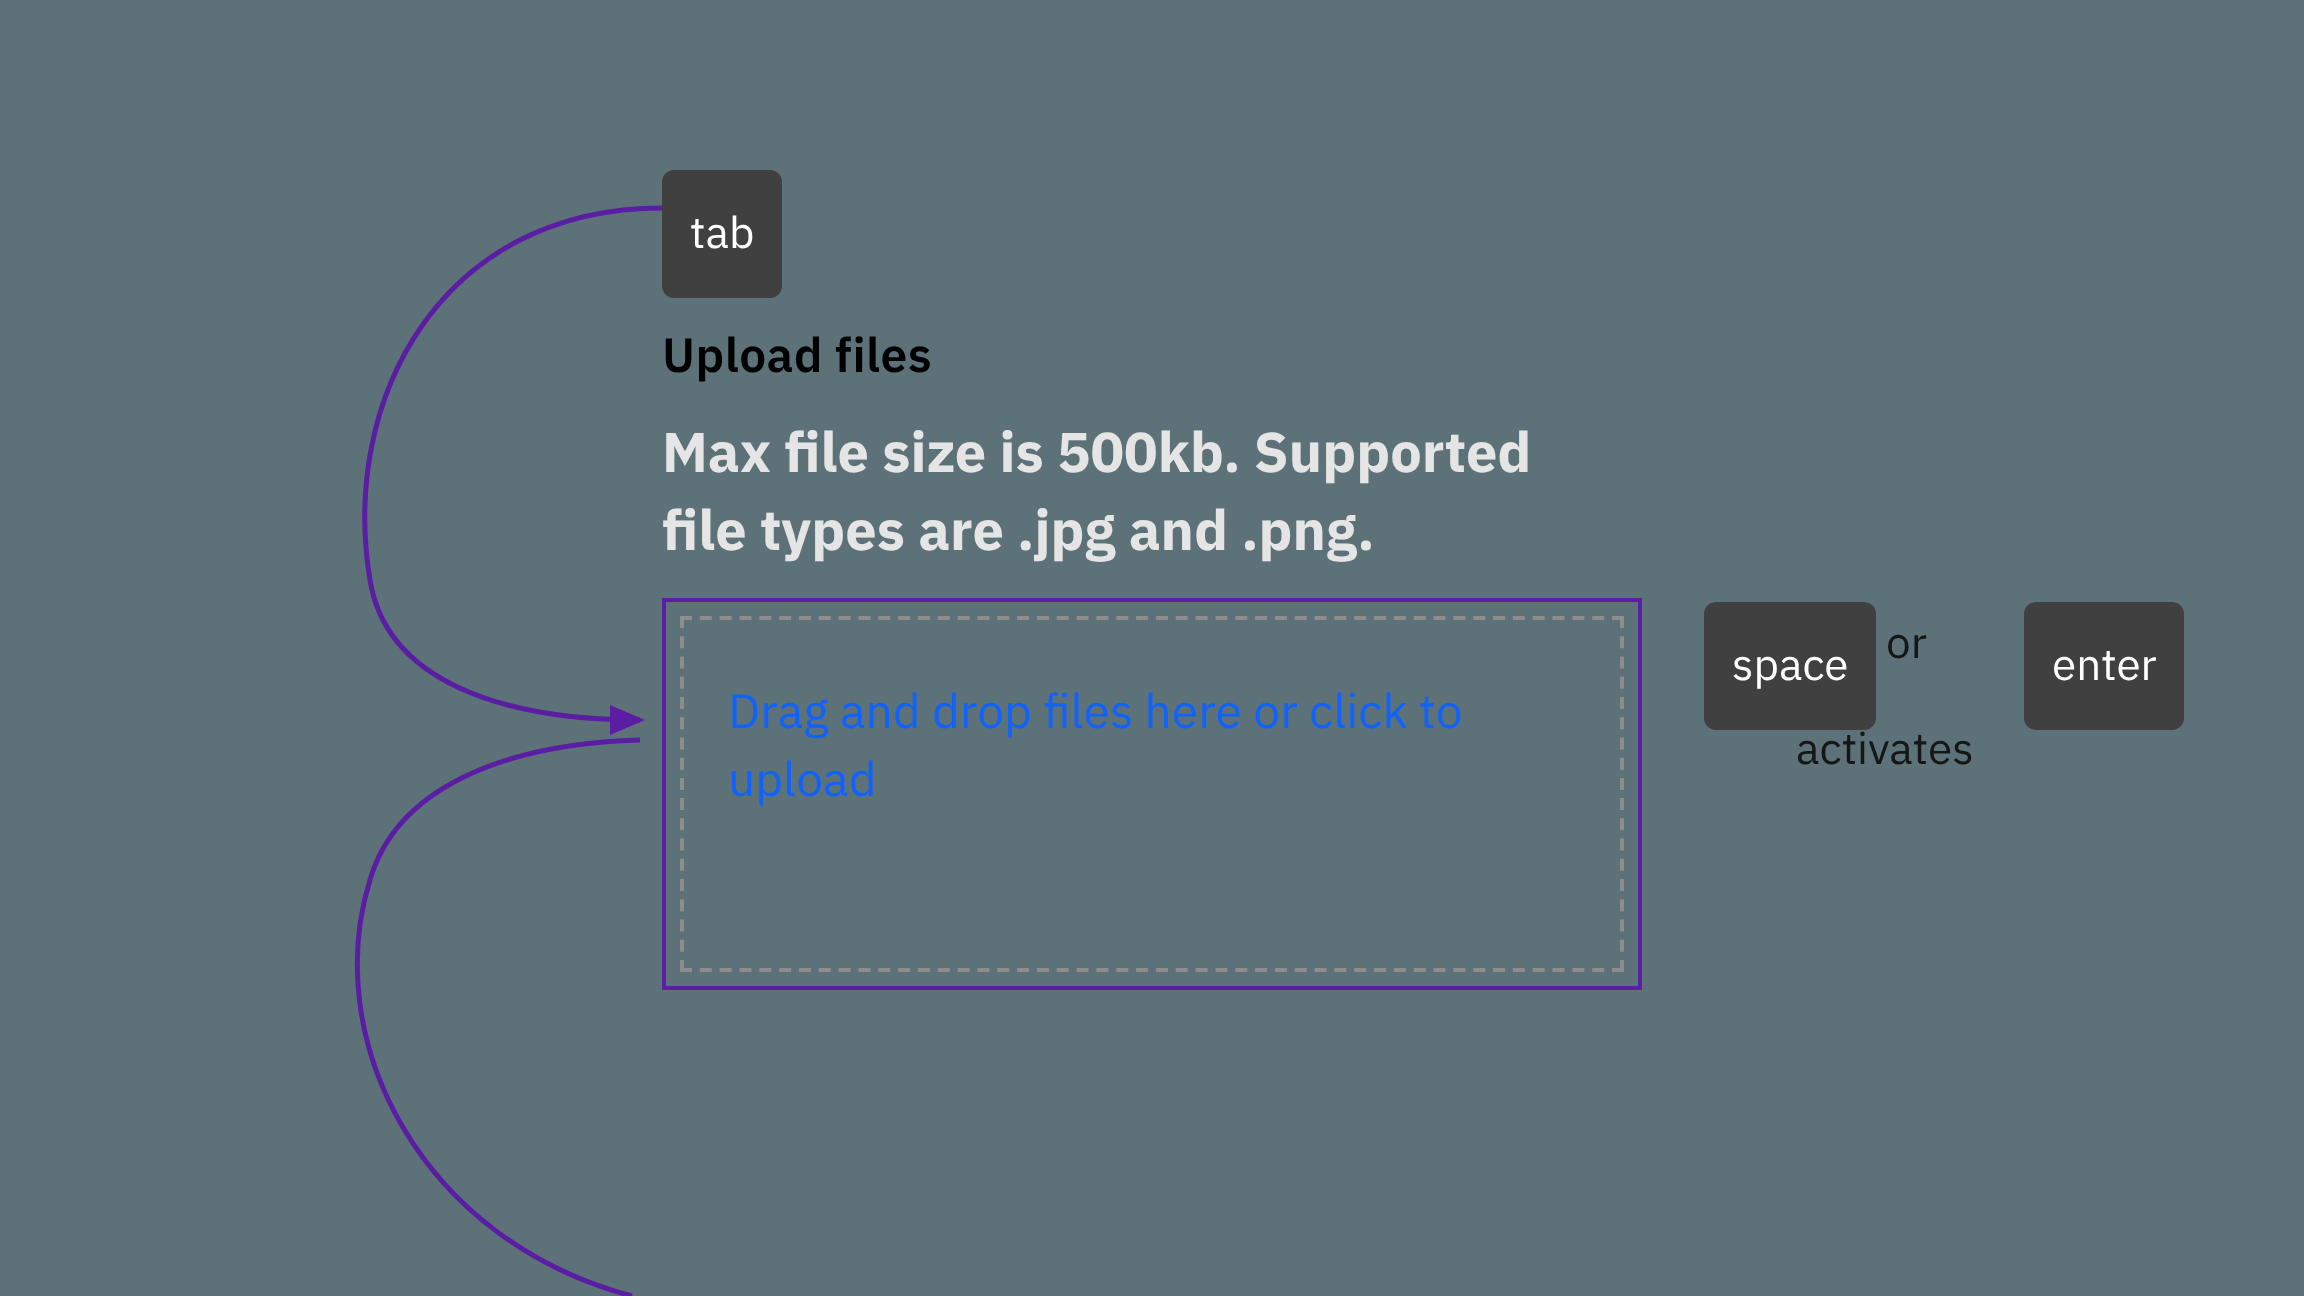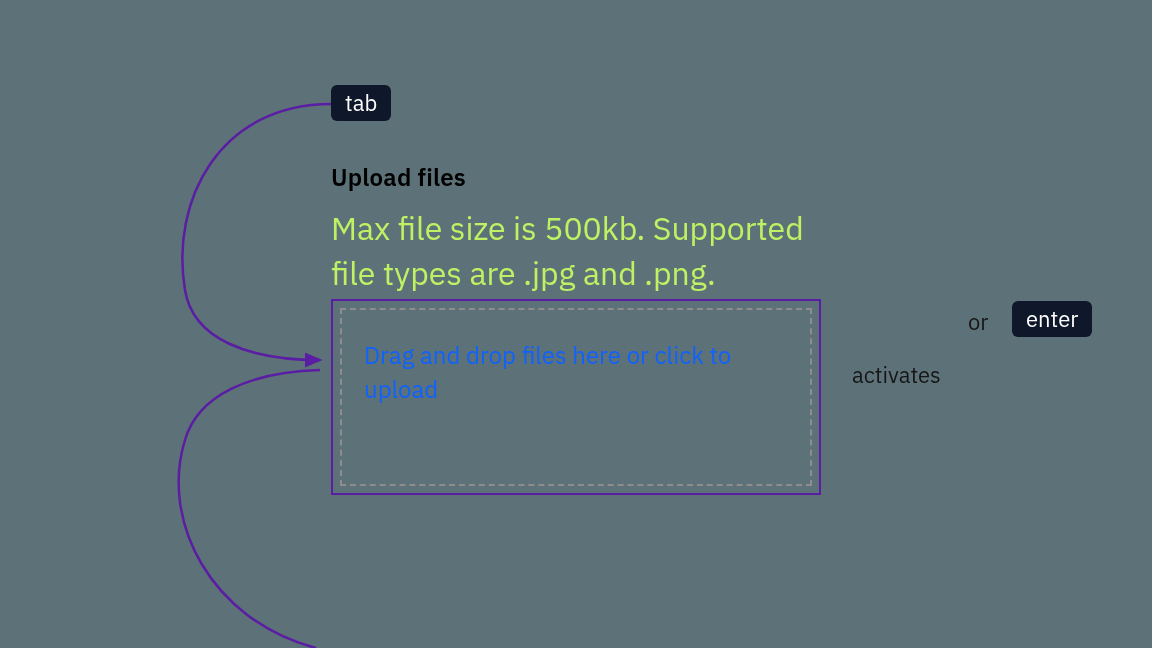--- a/index.html
+++ b/index.html
@@ -17,24 +17,24 @@
     }
     .canvas {
       position: absolute;
       top: 0;
       left: 0;
       width: 1152px;
       height: 648px;
     }
     .key-badge {
       position: absolute;
-      background: #0f172a;
+      background: #404040;
       color: #ffffff;
       font-size: 22px;
-      padding: 7px 14px;
+      padding: 21px 14px;
       border-radius: 6px;
       font-weight: 400;
       line-height: 1;
       text-align: right;
     }
     .tab-badge {
       left: 331px;
       top: 85px;
     }
     .space-badge {
@@ -45,45 +45,44 @@
       left: 978px;
       top: 301px;
       margin-left: 34px;
     }
     .or-label {
       position: absolute;
       left: 943px;
       top: 307px;
       font-size: 22px;
       color: #161616;
-      margin-left: 25px;
     }
     .activates-label {
       position: absolute;
-      left: 852px;
+      left: 898px;
       top: 360px;
       font-size: 22px;
       color: #161616;
     }
     .heading {
       position: absolute;
       left: 331px;
       top: 161px;
       font-size: 24px;
       font-weight: 600;
       color: #000000;
       letter-spacing: 0.2px;
     }
     .subtext {
       position: absolute;
       left: 331px;
       top: 206px;
-      font-size: 32px;
-      font-weight: 400;
-      color: #bef264;
+      font-size: 28px;
+      font-weight: 700;
+      color: #e5e5e5;
       line-height: 1.4;
       width: 480px;
     }
     .dropzone-outer {
       position: absolute;
       left: 331px;
       top: 299px;
       width: 490px;
       height: 196px;
       border: 2px solid #5a1da3;
@@ -135,17 +134,18 @@
   <div class="key-badge tab-badge">tab</div>
 
   <div class="heading">Upload files</div>
   <div class="subtext">Max file size is 500kb. Supported file types are .jpg and .png.</div>
 
   <div class="dropzone-outer">
     <div class="dropzone-inner"></div>
   </div>
   <div class="dropzone-text">Drag and drop files here or click to upload</div>
 
+  <div class="key-badge space-badge">space</div>
   <div class="or-label">or</div>
   <div class="key-badge enter-badge">enter</div>
   <div class="activates-label">activates</div>
 
 </div>
 
 </body></html>

